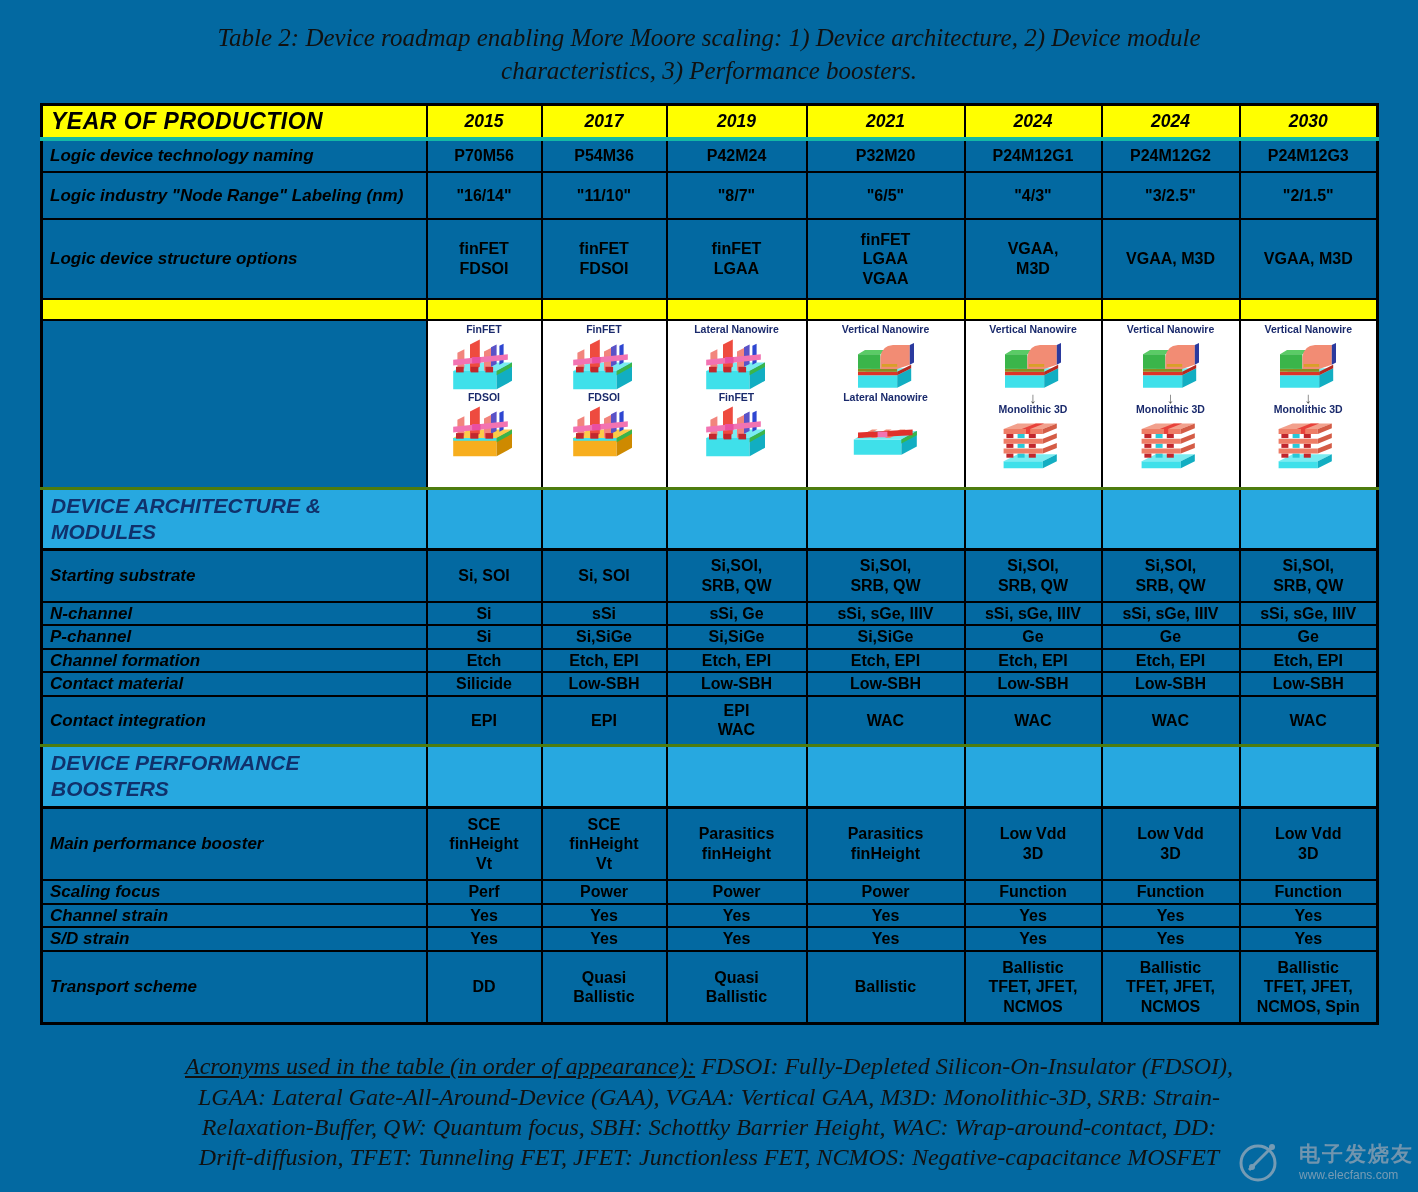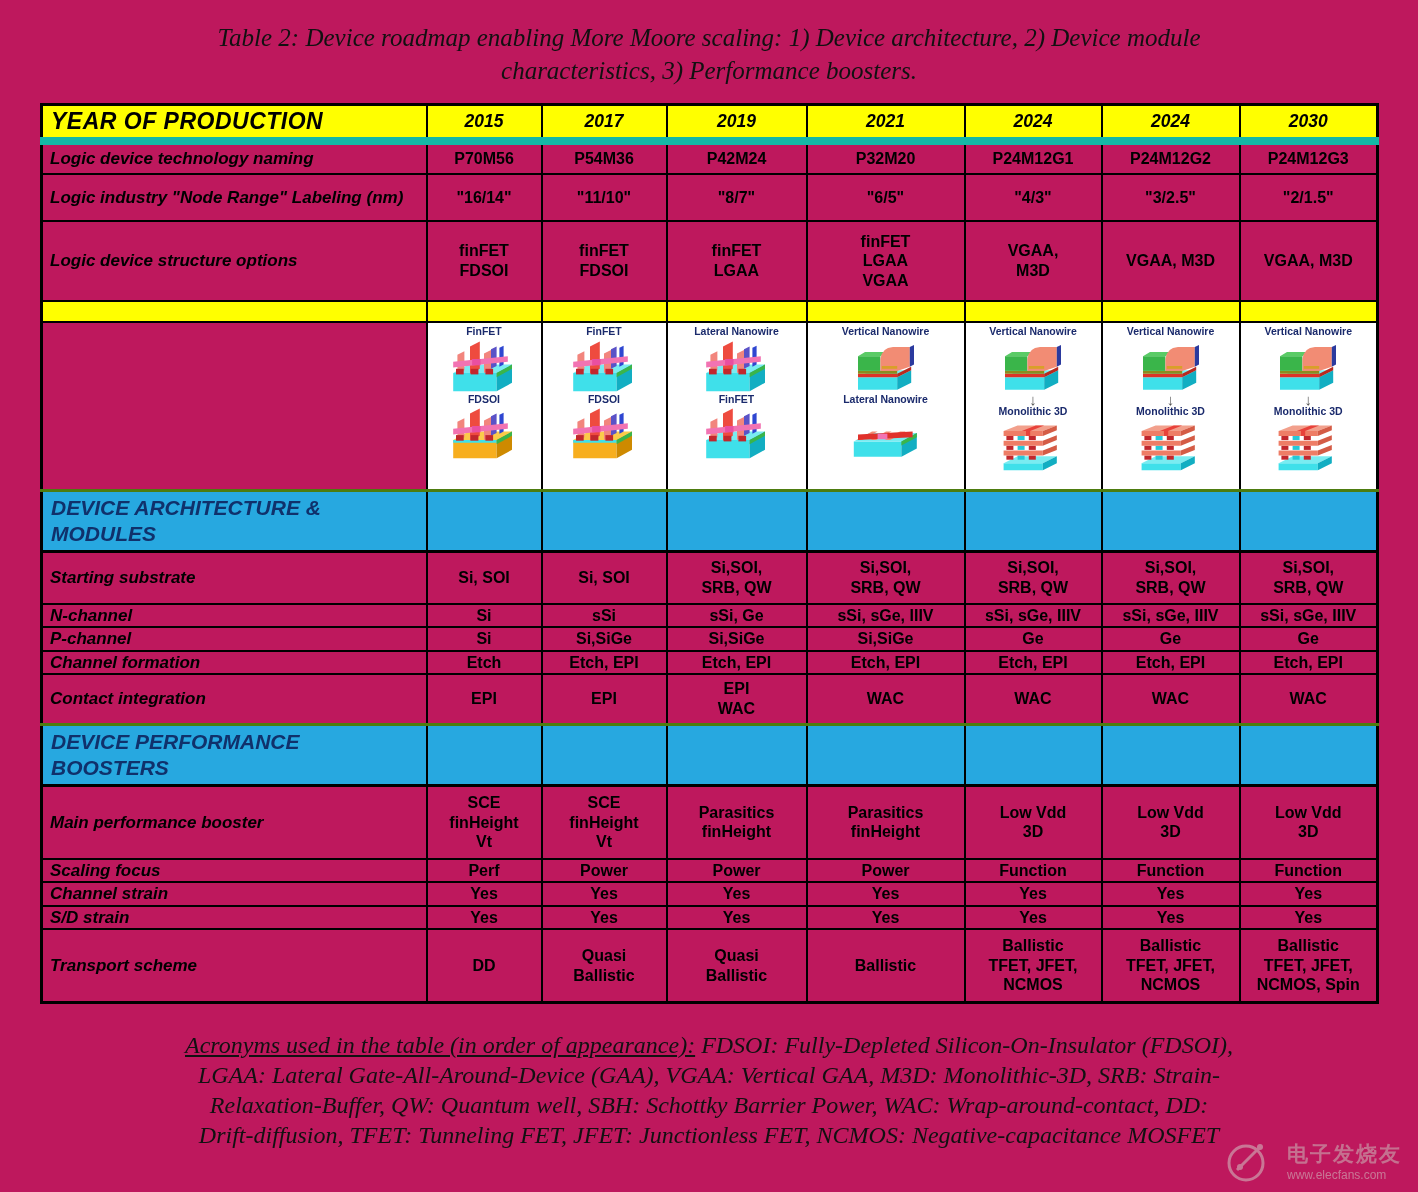--- a/index.html
+++ b/index.html
@@ -1,45 +1,45 @@
 <!DOCTYPE html>
 <html><head>
 <meta charset="utf-8">
 <style>
   html,body{margin:0;padding:0;background:#fff;}
-  .page{position:relative;width:1418px;height:1192px;background:#be185d;overflow:hidden;
+  .page{position:relative;width:1418px;height:1192px;background:#0369a1;overflow:hidden;
         font-family:"Liberation Sans",sans-serif;}
   .title{margin-top:22px;text-align:center;font-family:"Liberation Serif",serif;
          font-style:italic;font-size:25px;line-height:1.3;color:#111;}
   table.roadmap{border-collapse:collapse;table-layout:fixed;width:1336px;margin:16px 0 0 40px;
                 border:3px solid #000;}
   td{border:2px solid #000;padding:0 4px;vertical-align:middle;color:#000;}
   .lbl{font-style:italic;font-weight:bold;text-align:left;font-size:17px;padding:1px 7px;line-height:1.15;}
   .val{font-weight:bold;text-align:center;font-size:16px;white-space:pre-line;line-height:1.22;}
   .yellow{background:#FFFF00;}
-  .r-head td{border-bottom:8px solid #14b8a6;}
+  .r-head td{border-bottom:4px solid #14b8a6;}
   .head-lbl{font-size:23px;font-weight:bold;font-style:italic;padding:2px 8px;letter-spacing:0.5px;}
   .year{font-weight:bold;font-style:italic;font-size:17.5px;text-align:center;margin-left:34px;}
   .r-tech{height:33px;} .r-node{height:47px;} .r-struct{height:80px;}
   .r-spacer{height:21px;} .r-img{height:168px;}
   .r-sec{height:58px;}
   .r-sec td{background:#27A8E0;border-top:3px solid #4d7c0f;border-bottom:3px solid #000;}
   .sec-lbl{color:#10316B;font-weight:bold;font-style:italic;font-size:21px;line-height:1.25;padding:3px 8px;}
   .r-substrate{height:52px;} .r-small{height:20px;} .r-cint{height:50px;}
   .r-boost{height:73px;} .r-transport{height:73px;}
   .dev-cell{vertical-align:top;padding:3px 2px;background:#fff;}
   .dev-fig{display:flex;flex-direction:column;align-items:center;}
   .dev-lbl{text-align:center;font-size:10.5px;font-weight:bold;color:#1A2A6C;line-height:1.1;
            white-space:nowrap;overflow:hidden;max-width:100%;}
   .sketch{display:block;width:92px;height:56px;}
   .arrow{color:#555;font-size:15px;line-height:12px;height:12px;}
   .footnote{margin:26px 58px 0 58px;text-align:center;font-family:"Liberation Serif",serif;
             font-style:italic;font-size:24px;line-height:1.26;color:#111;}
   .footnote .u{text-decoration:underline;}
-  .watermark{position:absolute;right:16px;bottom:8px;display:flex;align-items:center;gap:18px;
+  .watermark{position:absolute;right:4px;bottom:8px;display:flex;align-items:center;gap:18px;
              opacity:0.55;}
   .wm-text{display:flex;flex-direction:column;align-items:flex-start;}
   .wm-brand{font-size:21px;font-weight:bold;color:#cbb9b9;letter-spacing:2px;}
   .wm-site{font-size:12px;color:#d3c4c4;}
   .defs-hidden{position:absolute;width:0;height:0;overflow:hidden;}
 </style>
 </head>
 <body>
 
 <svg class="defs-hidden" aria-hidden="true">
@@ -340,20 +340,30 @@
     <tr class="r-small">
       <td class="lbl">Channel formation</td>
       <td class="val">Etch</td>
       <td class="val">Etch, EPI</td>
       <td class="val">Etch, EPI</td>
       <td class="val">Etch, EPI</td>
       <td class="val">Etch, EPI</td>
       <td class="val">Etch, EPI</td>
       <td class="val">Etch, EPI</td>
     </tr>
+    <tr class="r-small">
+      <td class="lbl">Contact material</td>
+      <td class="val">Silicide</td>
+      <td class="val">Low-SBH</td>
+      <td class="val">Low-SBH</td>
+      <td class="val">Low-SBH</td>
+      <td class="val">Low-SBH</td>
+      <td class="val">Low-SBH</td>
+      <td class="val">Low-SBH</td>
+    </tr>
     <tr class="r-cint">
       <td class="lbl">Contact integration</td>
       <td class="val">EPI</td>
       <td class="val">EPI</td>
       <td class="val">EPI
 WAC</td>
       <td class="val">WAC</td>
       <td class="val">WAC</td>
       <td class="val">WAC</td>
       <td class="val">WAC</td>
@@ -434,21 +444,21 @@
       <td class="val">Ballistic
 TFET, JFET,
 NCMOS, Spin</td>
     </tr>
     </tbody>
   </table>
 
   <div class="footnote">
     <span class="u">Acronyms used in the table (in order of appearance):</span><span> FDSOI: Fully-Depleted Silicon-On-Insulator (FDSOI),</span><br>
     <span>LGAA: Lateral Gate-All-Around-Device (GAA), VGAA: Vertical GAA, M3D: Monolithic-3D, SRB: Strain-</span><br>
-    <span>Relaxation-Buffer, QW: Quantum well, SBH: Schottky Barrier Power, WAC: Wrap-around-contact, DD:</span><br>
+    <span>Relaxation-Buffer, QW: Quantum focus, SBH: Schottky Barrier Height, WAC: Wrap-around-contact, DD:</span><br>
     <span>Drift-diffusion, TFET: Tunneling FET, JFET: Junctionless FET, NCMOS: Negative-capacitance MOSFET</span>
   </div>
 
   <div class="watermark">
     <svg width="46" height="46" viewBox="0 0 46 46">
       <circle cx="23" cy="25" r="17" fill="none" stroke="#d3c4c4" stroke-width="3"></circle>
       <line x1="14" y1="32" x2="38" y2="8" stroke="#d3c4c4" stroke-width="3"></line>
       <circle cx="17" cy="29" r="3" fill="#d3c4c4"></circle>
       <circle cx="37" cy="9" r="3" fill="#d3c4c4"></circle>
     </svg>

